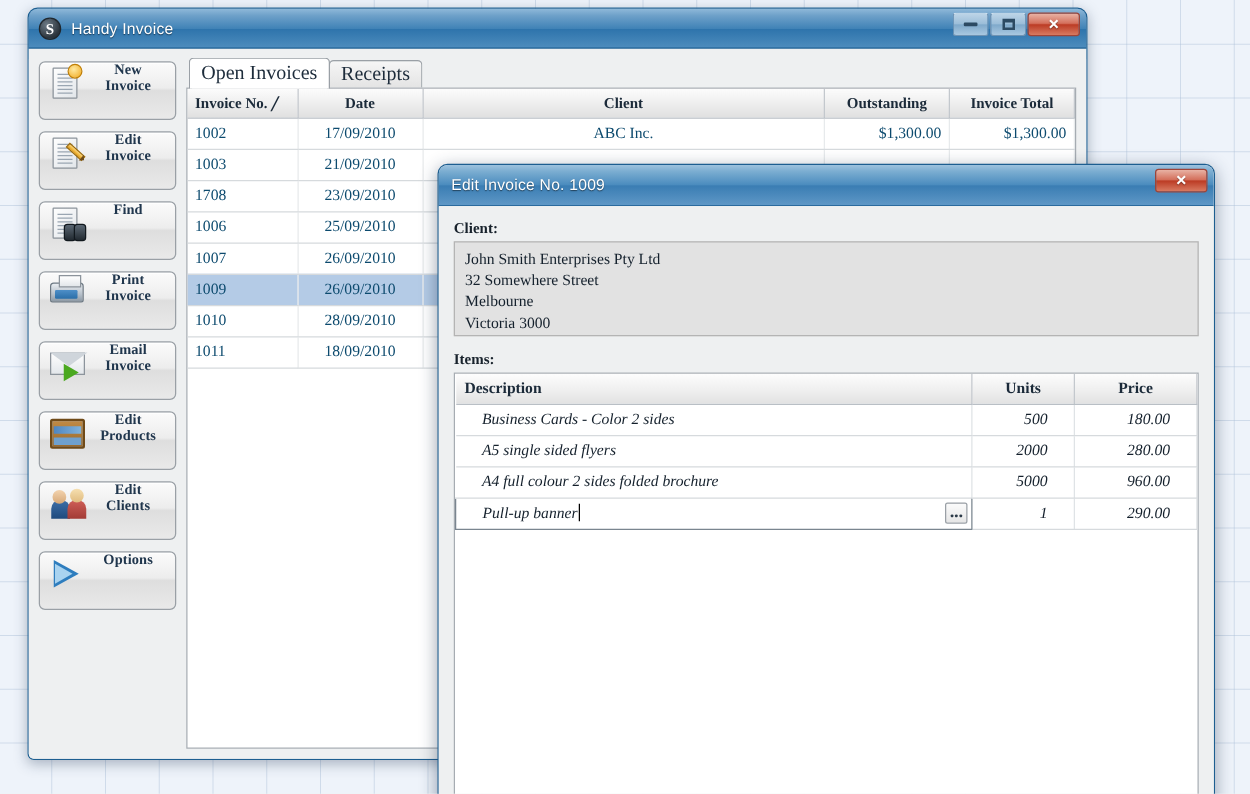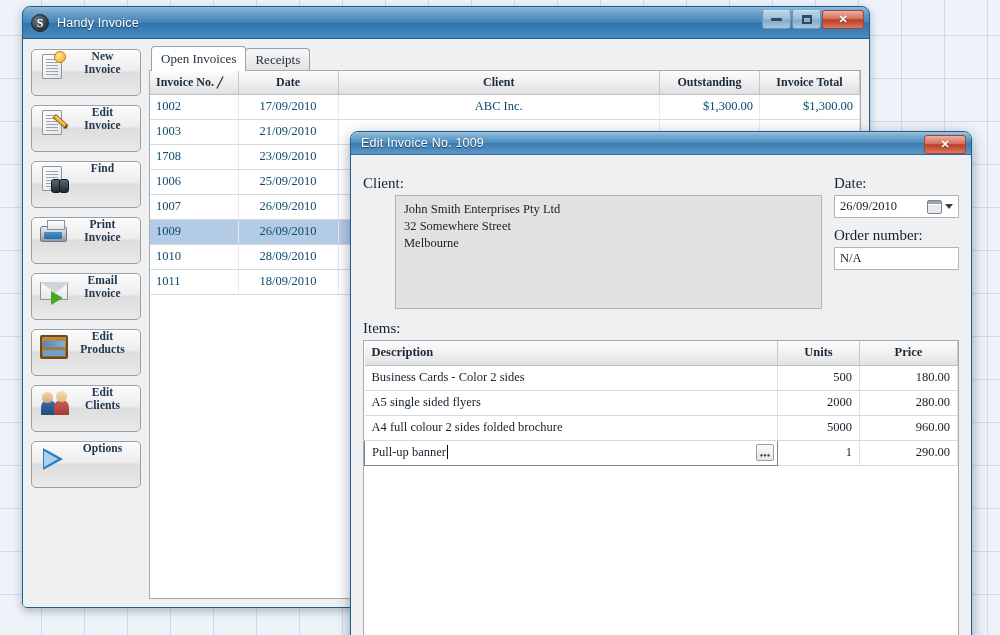--- a/index.html
+++ b/index.html
@@ -120,21 +120,21 @@
   .ic-play { position:absolute; left:6px; top:6px; width:0; height:0;
      border-top:11px solid transparent; border-bottom:11px solid transparent;
      border-left:20px solid #2e7dbe; }
   .ic-play::after{content:"";position:absolute;left:-19px;top:-8px;
      border-top:8px solid transparent;border-bottom:8px solid transparent;
      border-left:14px solid #a9d3f0;}
 
   
   #tabpanel { flex:1; display:flex; flex-direction:column; min-width:0; }
   #tabstrip { display:flex; align-items:flex-end; height:24px; padding-left:2px; }
-  .tab { height:23px; padding:0 9px; font-size:13px; color:#1d2c3b;
+  .tab { height:23px; padding:0 9px; font-size:16px; color:#1d2c3b;
      font-family:"Liberation Serif", serif; border:1px solid #9aa0a6;
      border-bottom:none; border-radius:4px 4px 0 0; display:flex; align-items:center;
      background:linear-gradient(to bottom,#f6f6f6,#e3e3e3); margin-right:-1px; }
   .tab.active { background:#fff; height:25px; border-color:#9aa0a6; z-index:2;
      position:relative; }
   #listwrap { flex:1; background:#fff; border:1px solid #a6acb2;
      margin-top:-1px; position:relative; overflow:hidden; }
   table.grid { width:100%; border-collapse:collapse; table-layout:fixed;
      font-family:"Liberation Serif", serif; }
   table.grid th { height:23px; font-size:12px; font-weight:bold; color:#1b2a39;
@@ -145,52 +145,52 @@
      border-bottom:1px solid #d6dadd; border-right:1px solid #e7eaec; padding:0 6px; }
   tr.sel td { background:#b4cbe6; }
   .c-num { text-align:left; } .c-date { text-align:center; }
   .c-client { text-align:center; } .c-money { text-align:right; }
   .sortmark { font-size:10px; margin-left:3px; }
 
   
   #dialog { left:350px; top:131px; width:622px; height:520px;
      background:#eef0f1; border:1px solid #1d5e90; border-radius:8px 8px 5px 5px;
      box-shadow:0 4px 14px rgba(30,50,80,.45); }
-  #dlg-titlebar { height:23px; border-radius:7px 7px 0 0; position:relative;
+  #dlg-titlebar { height:33px; border-radius:7px 7px 0 0; position:relative;
      background:linear-gradient(to bottom,#9dc2de 0%,#7badd1 16%,#4a8bbe 50%,#3a7db3 52%,#5e97c6 100%);
      border-bottom:1px solid #2a6a9e; display:flex; align-items:center; }
   #dlg-titlebar .win-title { margin-left:10px; font-size:12.5px; }
   #dlg-body { position:absolute; left:0; top:33px; right:0; bottom:0; padding:10px 12px;
      background:#eef0f1; border-radius:0 0 4px 4px; }
-  .fldlabel { font-size:15px; color:#18222c; font-family:"Liberation Serif", serif;
-     margin-bottom:3px; }
+  .fldlabel { font-size:12px; color:#18222c; font-family:"Liberation Serif", serif;
+     margin-bottom:3px;font-weight:bold; }
   .row-top { display:flex; gap:12px; }
-  .client-box { flex:1; height:114px; background:#e2e2e2; border:1px solid #b4b4b4;
+  .client-box { flex:1; height:76px; background:#e2e2e2; border:1px solid #b4b4b4;
      padding:5px 8px; font-size:12.5px; line-height:17px; color:#14202c;
-     font-family:"Liberation Serif", serif; overflow:hidden;margin-left:32px; }
+     font-family:"Liberation Serif", serif; overflow:hidden; }
   .col-right { width:125px; flex:0 0 125px; }
   .tbox { height:23px; background:#fff; border:1px solid #b4b4b4; display:flex;
      align-items:center; padding:0 5px; font-size:12.5px; color:#14202c;
      font-family:"Liberation Serif", serif; }
   .tbox .val { flex:1; }
   .cal-ico { width:15px; height:14px; border:1px solid #7d848b; border-radius:2px;
      background:linear-gradient(to bottom,#fff 0 4px,#e6eaee 4px); position:relative; }
   .cal-ico::before{content:"";position:absolute;left:0;right:0;top:0;height:3px;background:#9aa4ae;}
   .dd-arrow { width:0;height:0;margin-left:3px;
      border-left:4px solid transparent;border-right:4px solid transparent;border-top:5px solid #33414f;}
   .items-label { margin-top:11px; }
   #itemsgrid { height:370px; background:#fff; border:1px solid #a6acb2; overflow:hidden; }
   table.items { width:100%; border-collapse:collapse; table-layout:fixed;
      font-family:"Liberation Serif", serif; }
   table.items th { height:24px; font-size:12.5px; font-weight:bold; color:#1b2a39;
      background:linear-gradient(to bottom,#fdfdfd,#efefef 55%,#e2e2e2);
      border-right:1px solid #c3c8cd; border-bottom:1px solid #b9bfc5; padding:0 7px; }
   table.items td { height:25px; font-size:12.5px; color:#14202c;
-     border-bottom:1px solid #d6dadd; border-right:1px solid #dfe3e6; padding:0 7px;
-     vertical-align:middle; }
+     border-bottom:1px solid #d6dadd; border-right:1px solid #dfe3e6; padding:0 21px;
+     vertical-align:middle;font-style:italic; }
   td.i-desc { text-align:left; position:relative; }
   td.i-units, td.i-price { text-align:right; }
   .editing-cell { border:1px solid #7a858f !important; }
   .caret { display:inline-block; width:1px; height:14px; background:#000;
      vertical-align:-3px; margin-left:1px; }
   .ellipsis-btn { position:absolute; right:3px; top:3px; width:18px; height:17px;
      border:1px solid #9aa0a6; border-radius:2px; font-size:10px; color:#2b3a48;
      background:linear-gradient(to bottom,#fbfbfb,#e6e6e6); display:flex;
      align-items:flex-end; justify-content:center; line-height:9px; }
 </style>
@@ -395,35 +395,24 @@
 
   <div id="dlg-body">
 
     <div class="row-top">
       <div style="flex:1; min-width:0;">
         <div class="fldlabel">Client:</div>
         <div class="client-box">
           <div>John Smith Enterprises Pty Ltd</div>
           <div>32 Somewhere Street</div>
           <div>Melbourne</div>
+          <div>Victoria  3000</div>
         </div>
       </div>
 
-      <div class="col-right">
-        <div class="fldlabel">Date:</div>
-        <div class="tbox">
-          <span class="val">26/09/2010</span>
-          <span class="cal-ico"></span>
-          <span class="dd-arrow"></span>
-        </div>
-        <div class="fldlabel" style="margin-top:9px">Order number:</div>
-        <div class="tbox">
-          <span class="val">N/A</span>
-        </div>
-      </div>
     </div>
 
     <div class="fldlabel items-label">Items:</div>
 
     <div id="itemsgrid">
       <table class="items">
         <colgroup>
             <col>
             <col style="width:82px">
             <col style="width:98px">

